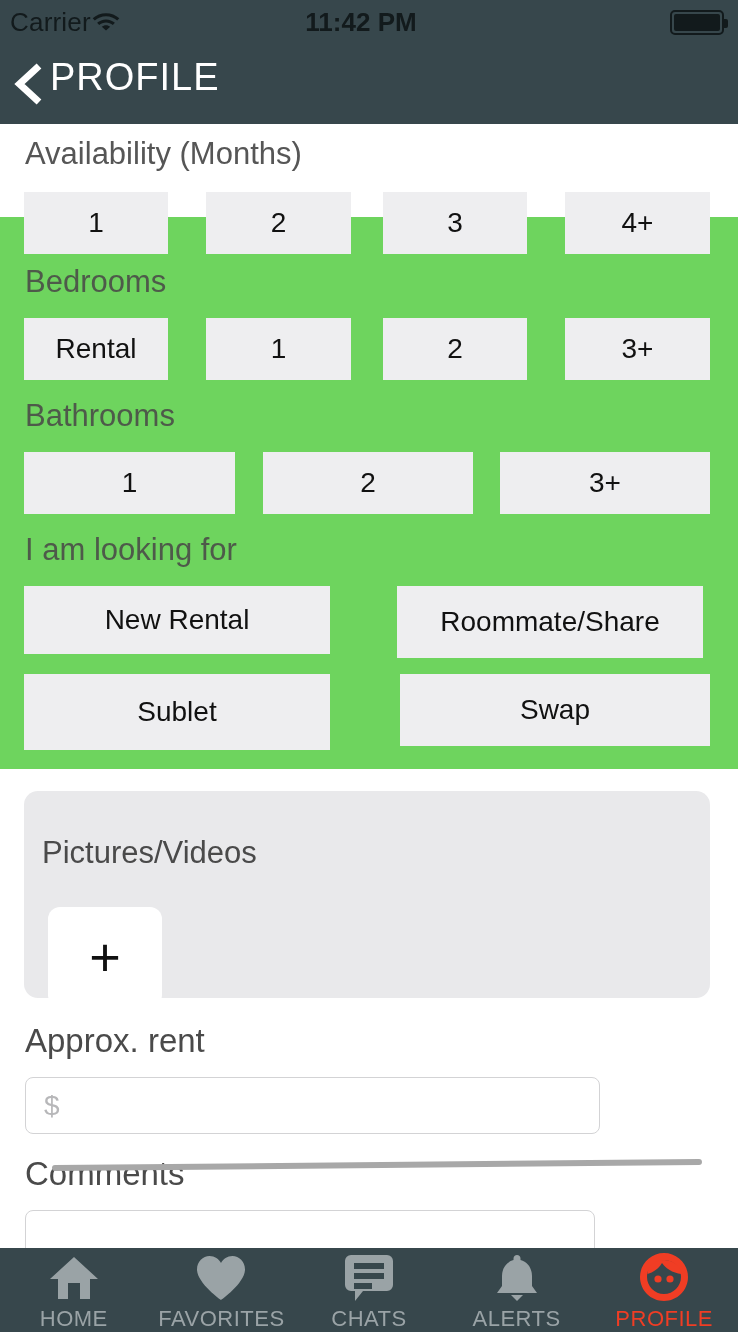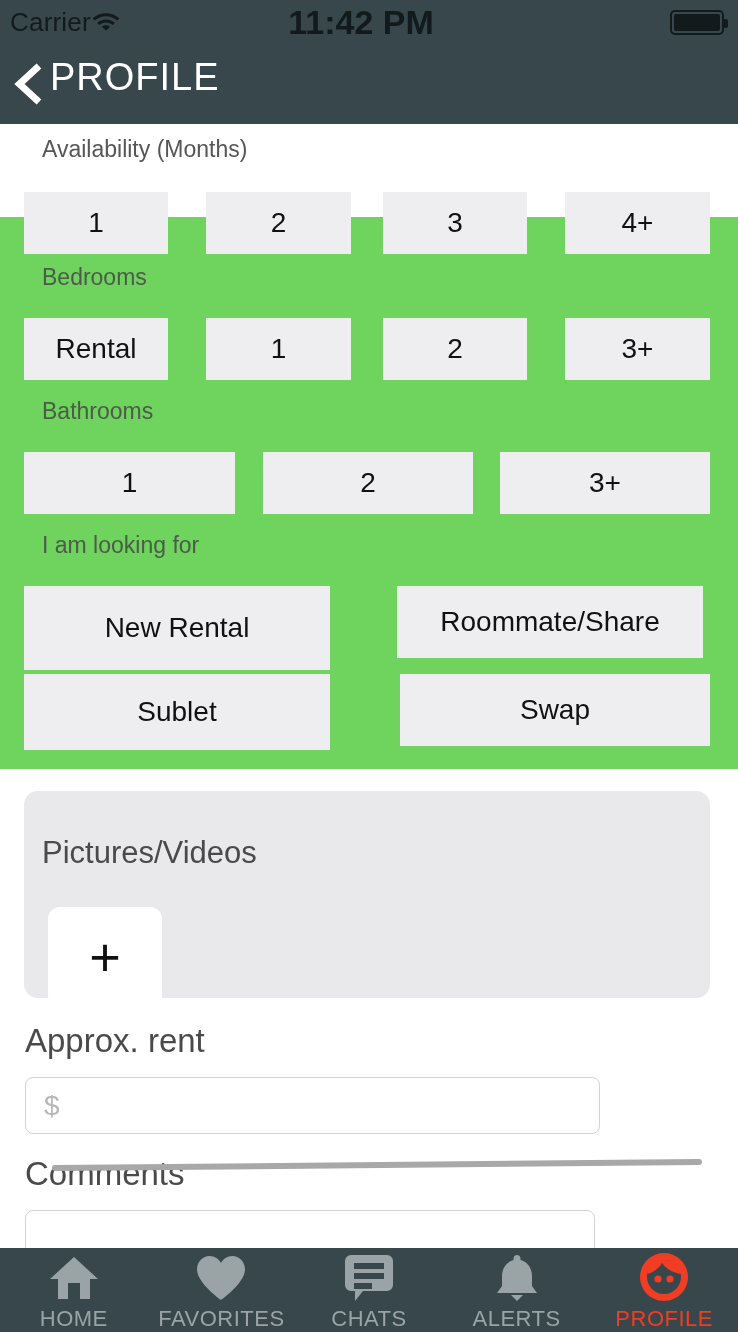--- a/index.html
+++ b/index.html
@@ -35,21 +35,21 @@
   .sb-carrier {
     font-size: 26px;
     color: #121a1c;
     letter-spacing: 0.2px;
   }
   .sb-wifi { display: block; }
   .sb-time {
     position: absolute;
     left: 0; right: 16px;
     text-align: center;
-    font-size: 34px;
+    font-size: 26px;
     font-weight: bold;
     color: #121a1c;
   }
   .sb-battery {
     position: absolute;
     right: 14px;
     top: 10px;
     width: 54px;
     height: 25px;
     border: 2px solid #121a1c;
@@ -117,22 +117,22 @@
     position: absolute;
     top: 93px;
     left: 0;
     width: 738px;
     height: 552px;
     background: #6ed45e;
   }
 
   .section-label {
     position: absolute;
-    left: 42px;
-    font-size: 23px;
+    left: 25px;
+    font-size: 31px;
     color: #565656;
     white-space: nowrap;
   }
   .section-label.on-green { color: #4e5a4a; }
 
   .opt-btn {
     position: absolute;
     background: #eeeef0;
     color: #111111;
     font-size: 28px;
@@ -317,21 +317,21 @@
   <div class="opt-btn" style="left:206px; top:194px; width:145px; height:62px;">1</div>
   <div class="opt-btn" style="left:383px; top:194px; width:144px; height:62px;">2</div>
   <div class="opt-btn" style="left:565px; top:194px; width:145px; height:62px;">3+</div>
 
   <div class="section-label on-green" style="top:274px;">Bathrooms</div>
   <div class="opt-btn" style="left:24px;  top:328px; width:211px; height:62px;">1</div>
   <div class="opt-btn" style="left:263px; top:328px; width:210px; height:62px;">2</div>
   <div class="opt-btn" style="left:500px; top:328px; width:210px; height:62px;">3+</div>
 
   <div class="section-label on-green" style="top:408px;">I am looking for</div>
-  <div class="opt-btn" style="left:24px;  top:462px; width:306px; height:84px;">New Rental</div>
+  <div class="opt-btn" style="left:24px;  top:462px; width:306px; height:68px;">New Rental</div>
   <div class="opt-btn" style="left:397px; top:462px; width:306px; height:72px;">Roommate/Share</div>
   <div class="opt-btn" style="left:24px;  top:550px; width:306px; height:76px;">Sublet</div>
   <div class="opt-btn" style="left:400px; top:550px; width:310px; height:72px;">Swap</div>
 
   <div id="media-card">
     <div id="media-card-title">Pictures/Videos</div>
     <div id="add-media-button">
       <span class="plus">+</span>
     </div>
   </div>

